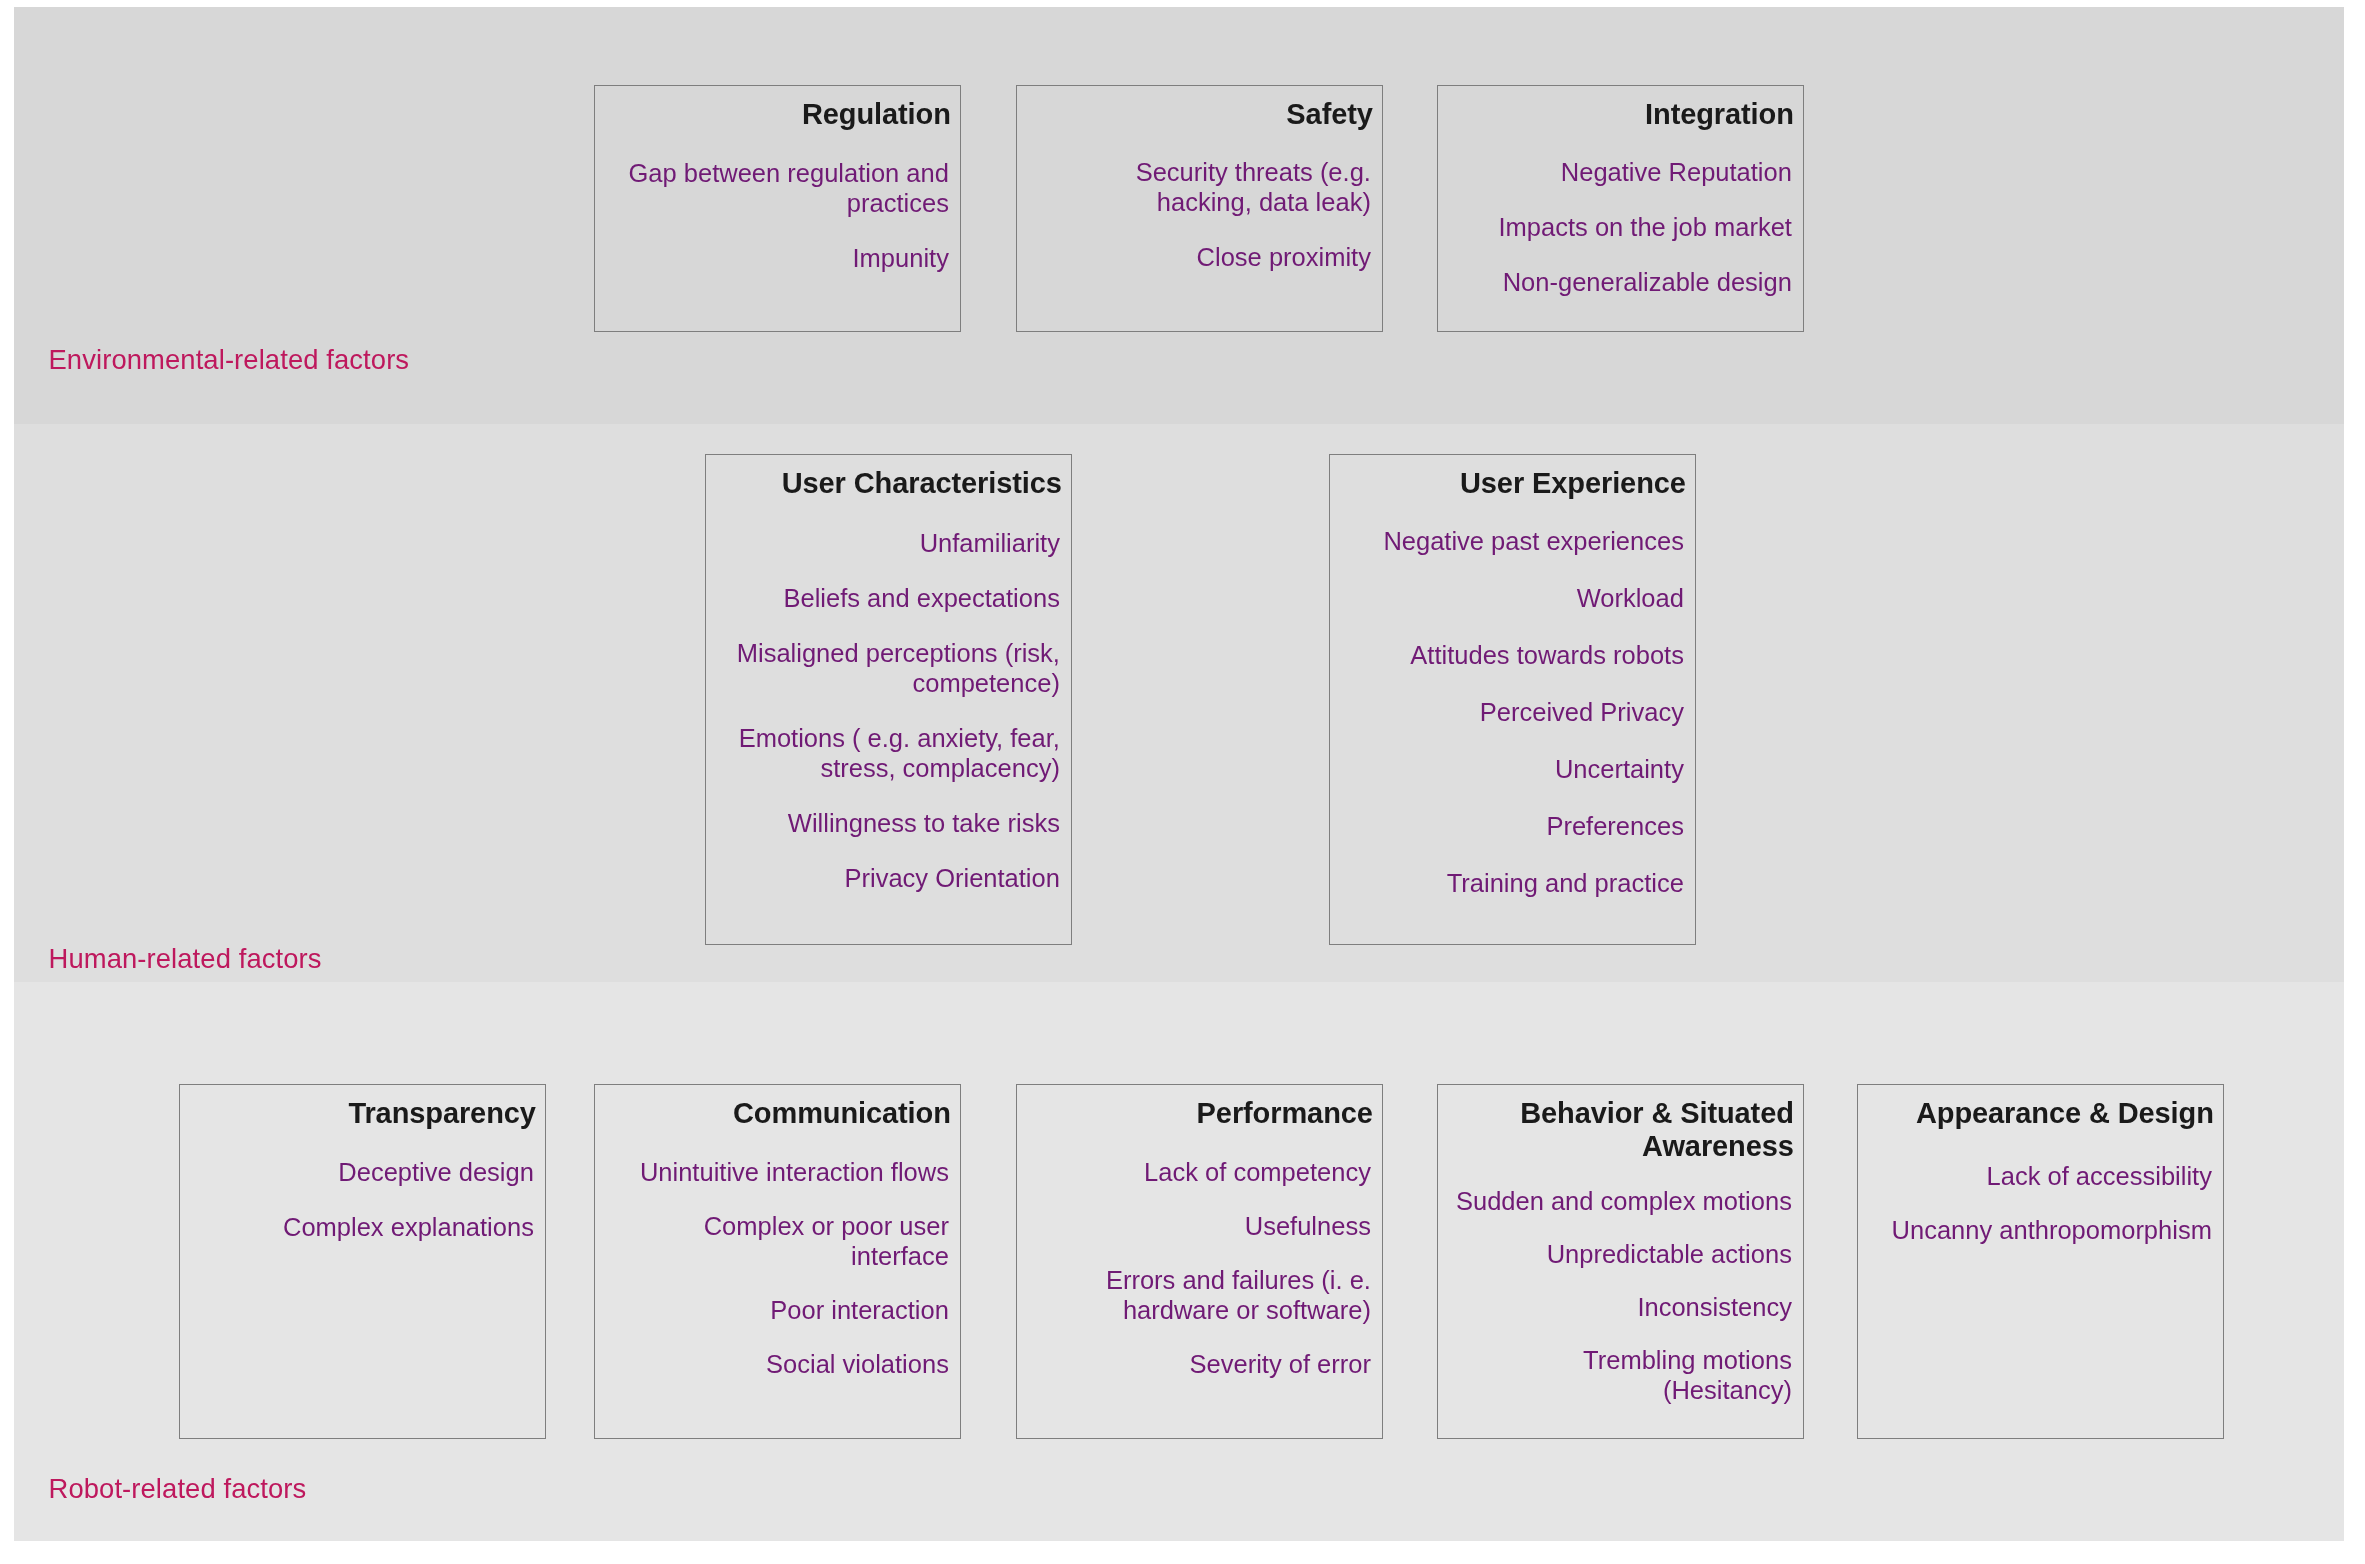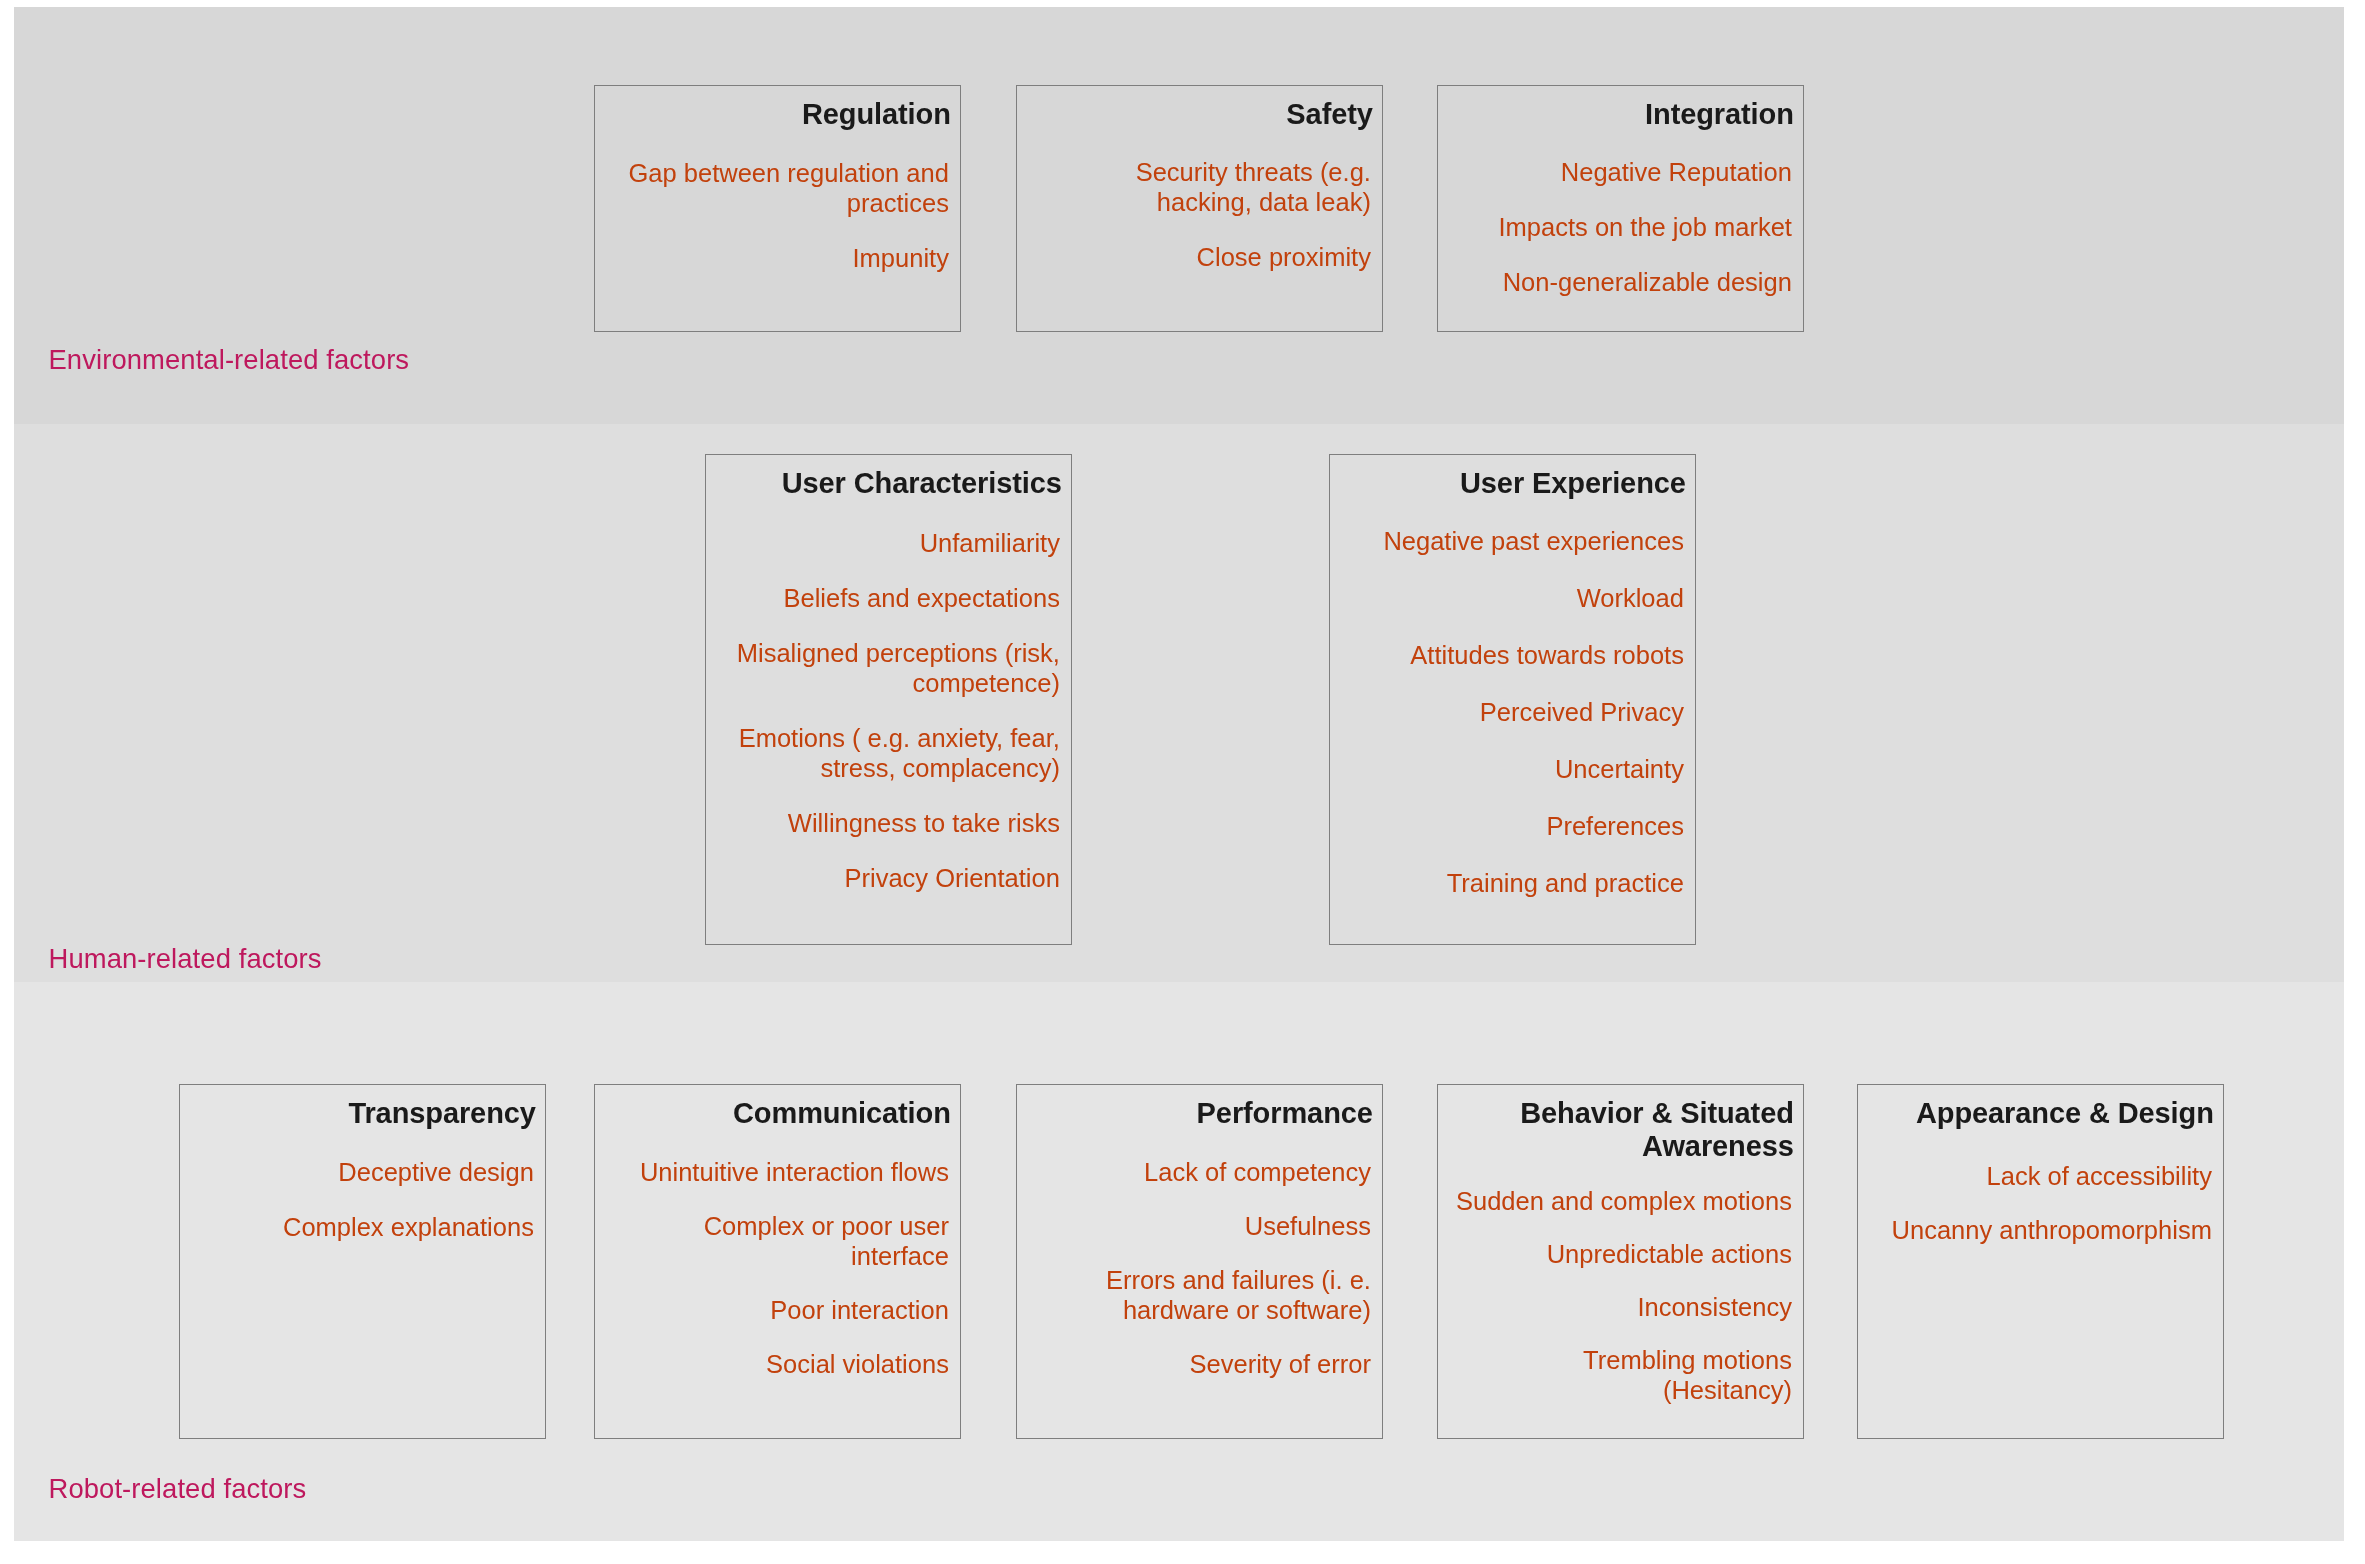--- a/index.html
+++ b/index.html
@@ -62,21 +62,21 @@
   }
 
   .card-items {
     position: absolute;
     left: 28px;
     right: 10.6px;
     list-style: none;
   }
   .card-items li {
     font-size: 25.5px;
-    color: #c2410c;
+    color: #701a75;
     line-height: 1.18;
     font-weight: 400;
   }
 
   
   #card-regulation  { left: 580px; top: 78px; width: 367px; height: 247px; }
   #card-safety      { left: 1002px; top: 78px; width: 367px; height: 247px; }
   #card-integration { left: 1423px; top: 78px; width: 367px; height: 247px; }
 
   #card-regulation  .card-items { top: 72px; }

